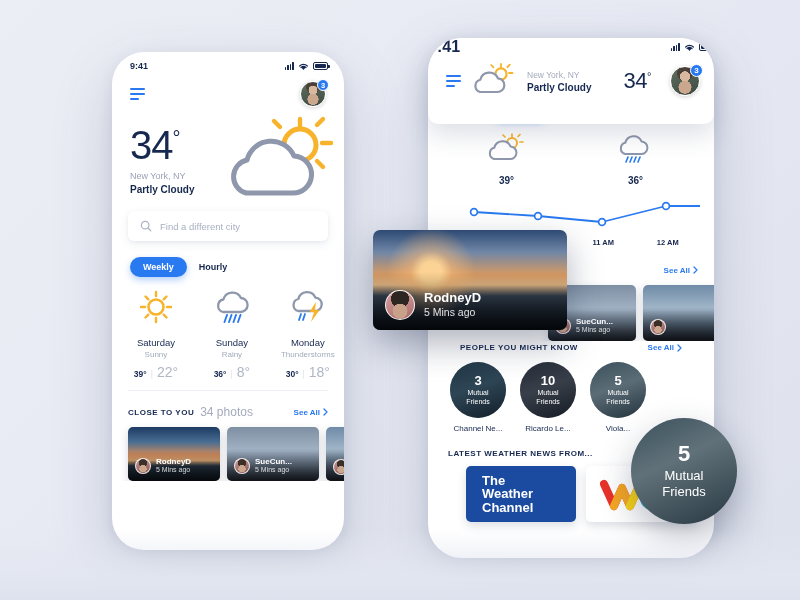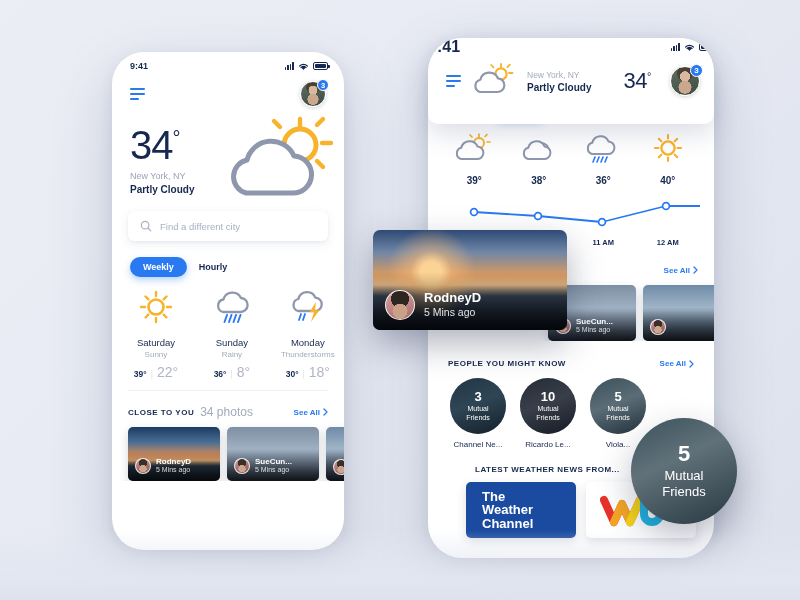--- a/index.html
+++ b/index.html
@@ -460,53 +460,30 @@
             <line x1="33" y1="4.5" x2="35" y2="2.5"></line>
               <line x1="20" y1="5" x2="18" y2="3"></line>
           </g>
           <circle cx="27" cy="11" r="5" fill="none" stroke="#f7b32b" stroke-width="2"></circle>
           <path d="M9 27 a5.8 5.8 0 0 1 .3 -11.2 a8.6 8.6 0 0 1 16.2 -1.4 a5.5 5.5 0 0 1 -.7 12.6 Z" fill="#ffffff" stroke="#8e97ab" stroke-width="2" stroke-linejoin="round"></path>
         </svg>
         <div class="hr-t">39°</div>
       </div>
       <div class="hr">
         <svg width="44" height="34" viewBox="0 0 44 34">
-          <path d="M20 14 a6 6 0 0 1 11 4 a4.6 4.6 0 0 1 -2 4 H20 Z" fill="#ffffff" stroke="#8e97ab" stroke-width="2" stroke-linejoin="round"></path>
-          <path d="M11 27 a5.8 5.8 0 0 1 .3 -11.2 a8.6 8.6 0 0 1 16.2 -1.4 a5.5 5.5 0 0 1 -.7 12.6 Z" fill="#ffffff" stroke="#8e97ab" stroke-width="2" stroke-linejoin="round"></path>
-        </svg>
-        <div class="hr-t">38°</div>
-      </div>
-      <div class="hr">
-        <svg width="44" height="34" viewBox="0 0 44 34">
           <path d="M11 22 a5.8 5.8 0 0 1 .3 -11.2 a8.6 8.6 0 0 1 16.2 -1.4 a5.5 5.5 0 0 1 -.7 12.6 Z" fill="#ffffff" stroke="#8e97ab" stroke-width="2" stroke-linejoin="round"></path>
           <g stroke="#2979f0" stroke-width="1.6" stroke-linecap="round">
             <line x1="14" y1="25" x2="12" y2="30"></line>
               <line x1="18" y1="25" x2="16" y2="30"></line>
             <line x1="22" y1="25" x2="20" y2="30"></line>
               <line x1="26" y1="25" x2="24" y2="30"></line>
           </g>
         </svg>
         <div class="hr-t">36°</div>
       </div>
-      <div class="hr">
-        <svg width="44" height="34" viewBox="0 0 44 34">
-          <circle cx="22" cy="16" r="6.6" fill="none" stroke="#f7b32b" stroke-width="2.3"></circle>
-          <g stroke="#f7b32b" stroke-width="2.1" stroke-linecap="round">
-            <line x1="22" y1="3" x2="22" y2="6.5"></line>
-              <line x1="22" y1="25.5" x2="22" y2="29"></line>
-            <line x1="9" y1="16" x2="12.5" y2="16"></line>
-              <line x1="31.5" y1="16" x2="35" y2="16"></line>
-            <line x1="12.8" y1="6.8" x2="15.3" y2="9.3"></line>
-              <line x1="28.7" y1="22.7" x2="31.2" y2="25.2"></line>
-            <line x1="31.2" y1="6.8" x2="28.7" y2="9.3"></line>
-              <line x1="15.3" y1="22.7" x2="12.8" y2="25.2"></line>
-          </g>
-        </svg>
-        <div class="hr-t">40°</div>
-      </div>
     </div>
 
     <div class="chartbox">
       <svg width="258" height="40" viewBox="0 0 258 40">
         <polyline points="32,20 96,24 160,30 224,14 258,14" fill="none" stroke="#2979f0" stroke-width="1.8" stroke-linejoin="round"></polyline>
         <circle cx="32" cy="20" r="3.4" fill="#ffffff" stroke="#2979f0" stroke-width="1.7"></circle>
         <circle cx="96" cy="24" r="3.4" fill="#ffffff" stroke="#2979f0" stroke-width="1.7"></circle>
         <circle cx="160" cy="30" r="3.4" fill="#ffffff" stroke="#2979f0" stroke-width="1.7"></circle>
         <circle cx="224" cy="14" r="3.4" fill="#ffffff" stroke="#2979f0" stroke-width="1.7"></circle>
       </svg>
@@ -541,21 +518,21 @@
         </div>
       </div>
       <div class="photo ph-city" style="width:76px;height:56px;">
         <div class="ph-shade"></div>
         <div class="ph-meta">
           <div class="ph-av"></div>
         </div>
       </div>
     </div>
 
-    <div class="section-head" style="margin-top:18px; padding:0 20px;">
+    <div class="section-head" style="margin-top:2px; padding:0 32px;">
       <span class="sec-title">PEOPLE YOU MIGHT KNOW</span>
       <span class="see-all">
         <span>See All</span>
         <svg width="5" height="8" viewBox="0 0 5 8">
             <path d="M1 1 L4 4 L1 7" fill="none" stroke="#2979f0" stroke-width="1.3" stroke-linecap="round" stroke-linejoin="round"></path>
           </svg>
       </span>
     </div>
 
     <div class="ppl-row">
@@ -581,21 +558,21 @@
         <div class="ppl-av p3">
           <span class="ppl-num">5</span>
           <span class="ppl-mf">
             <span>Mutual</span><br><span>Friends</span>
           </span>
         </div>
         <div class="ppl-name">Viola...</div>
       </div>
     </div>
 
-    <div class="section-head" style="margin-top:16px; padding:0 20px;margin-left:27px;">
+    <div class="section-head" style="margin-top:16px; padding:0 20px;">
       <span class="sec-title">LATEST WEATHER NEWS FROM...</span>
       <span class="see-all">
         <span>See All</span>
       </span>
     </div>
 
     <div class="news-row">
       <div class="news-card">
         <div class="twc">
           <span>The</span>

